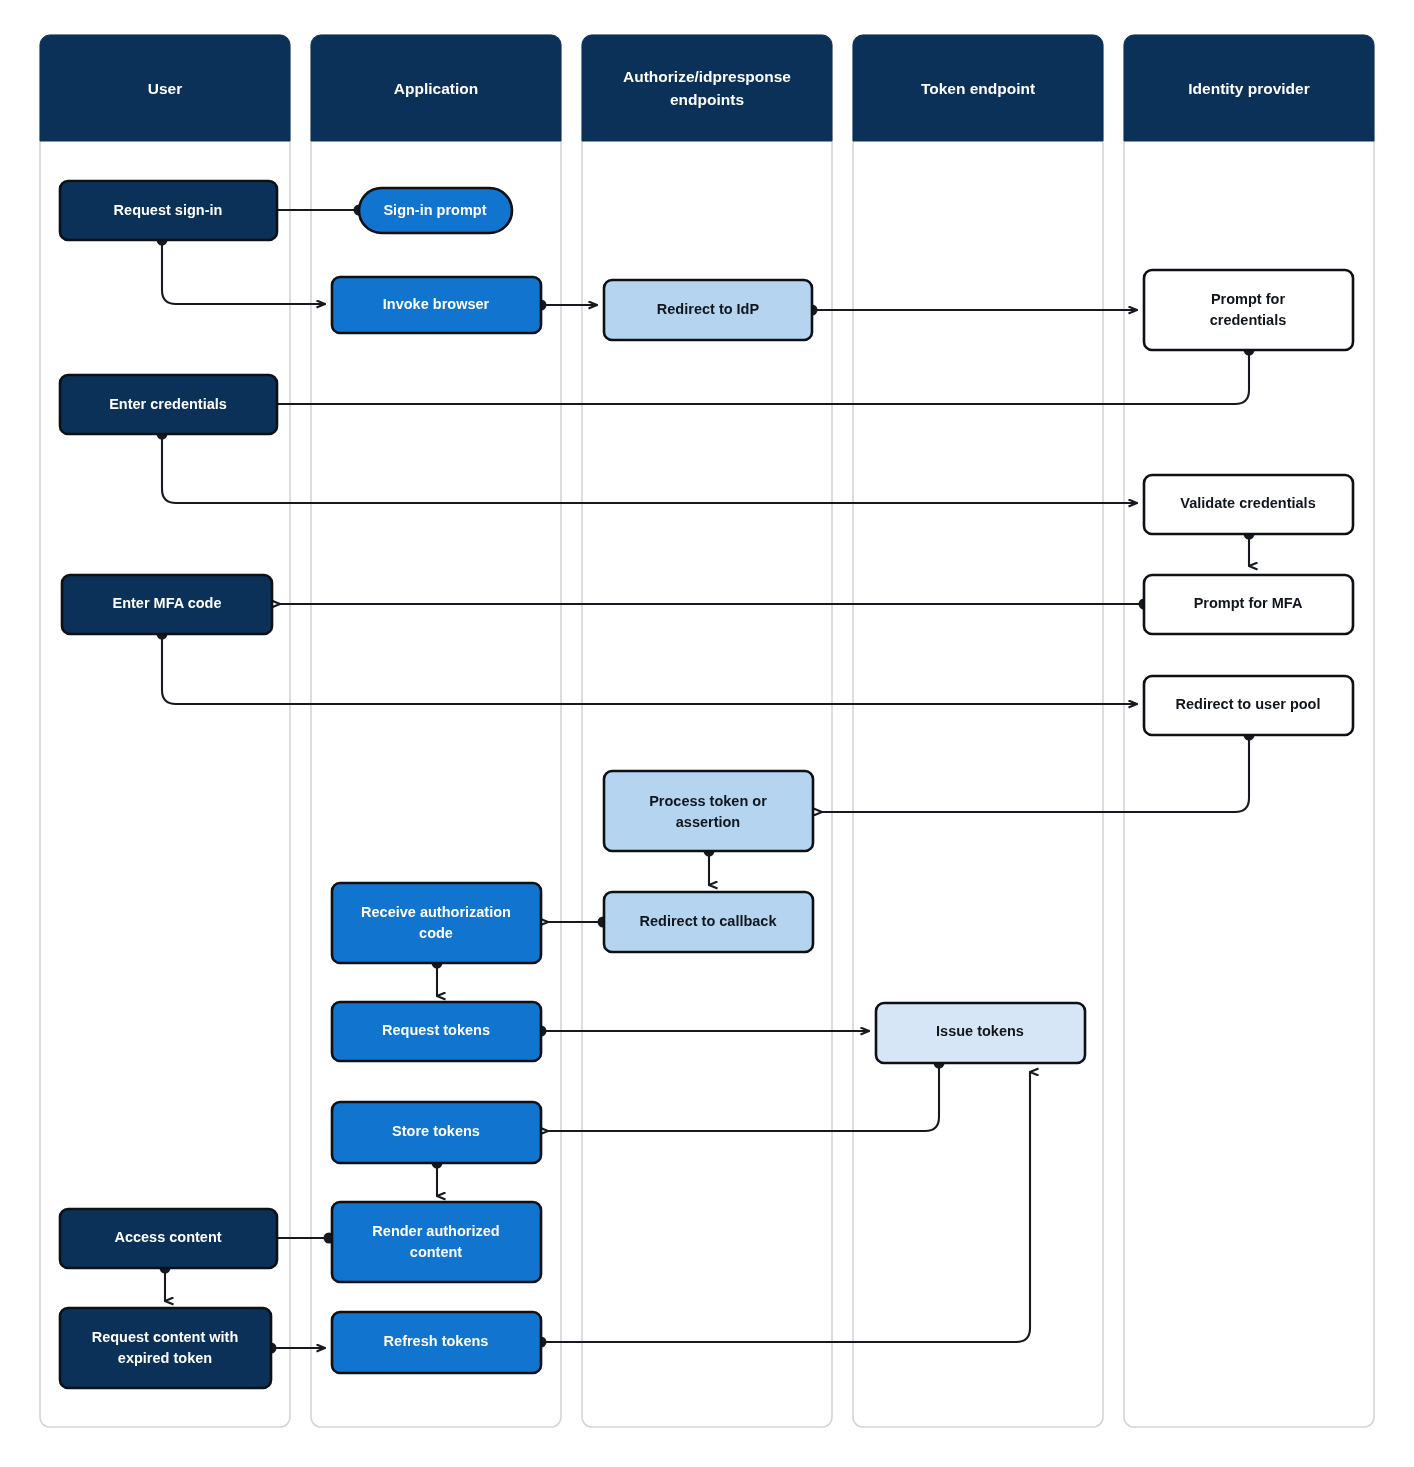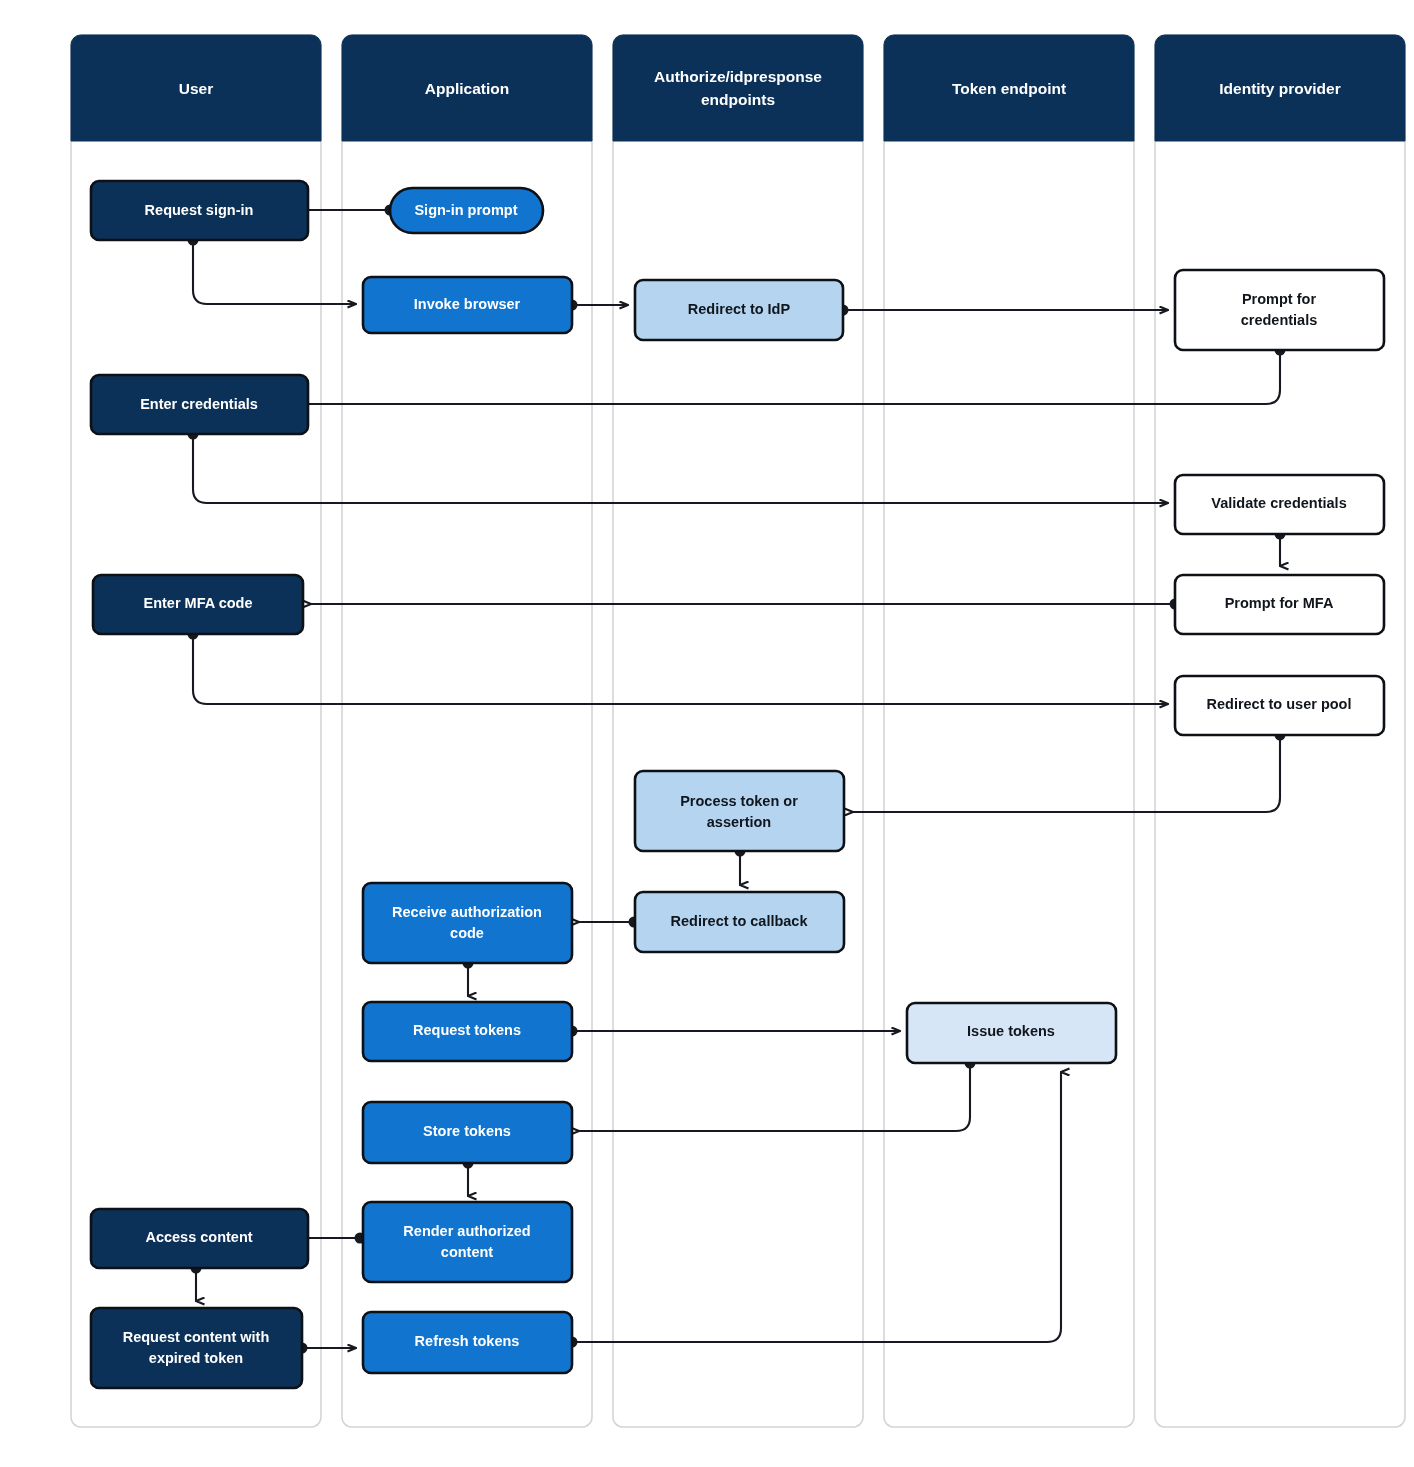--- a/index.html
+++ b/index.html
@@ -10,21 +10,20 @@
   body {
     width: 1414px;
     height: 1467px;
     font-family: "Liberation Sans", sans-serif;
     overflow: hidden;
   }
   #diagram-root {
     position: relative;
     width: 1274px;
     height: 1467px;
-    margin-left: 31px;
   }
   svg.layer {
     position: absolute;
     top: 0;
     left: 0;
     width: 1414px;
     height: 1467px;
   }
   .lane-body {
     fill: #ffffff;

